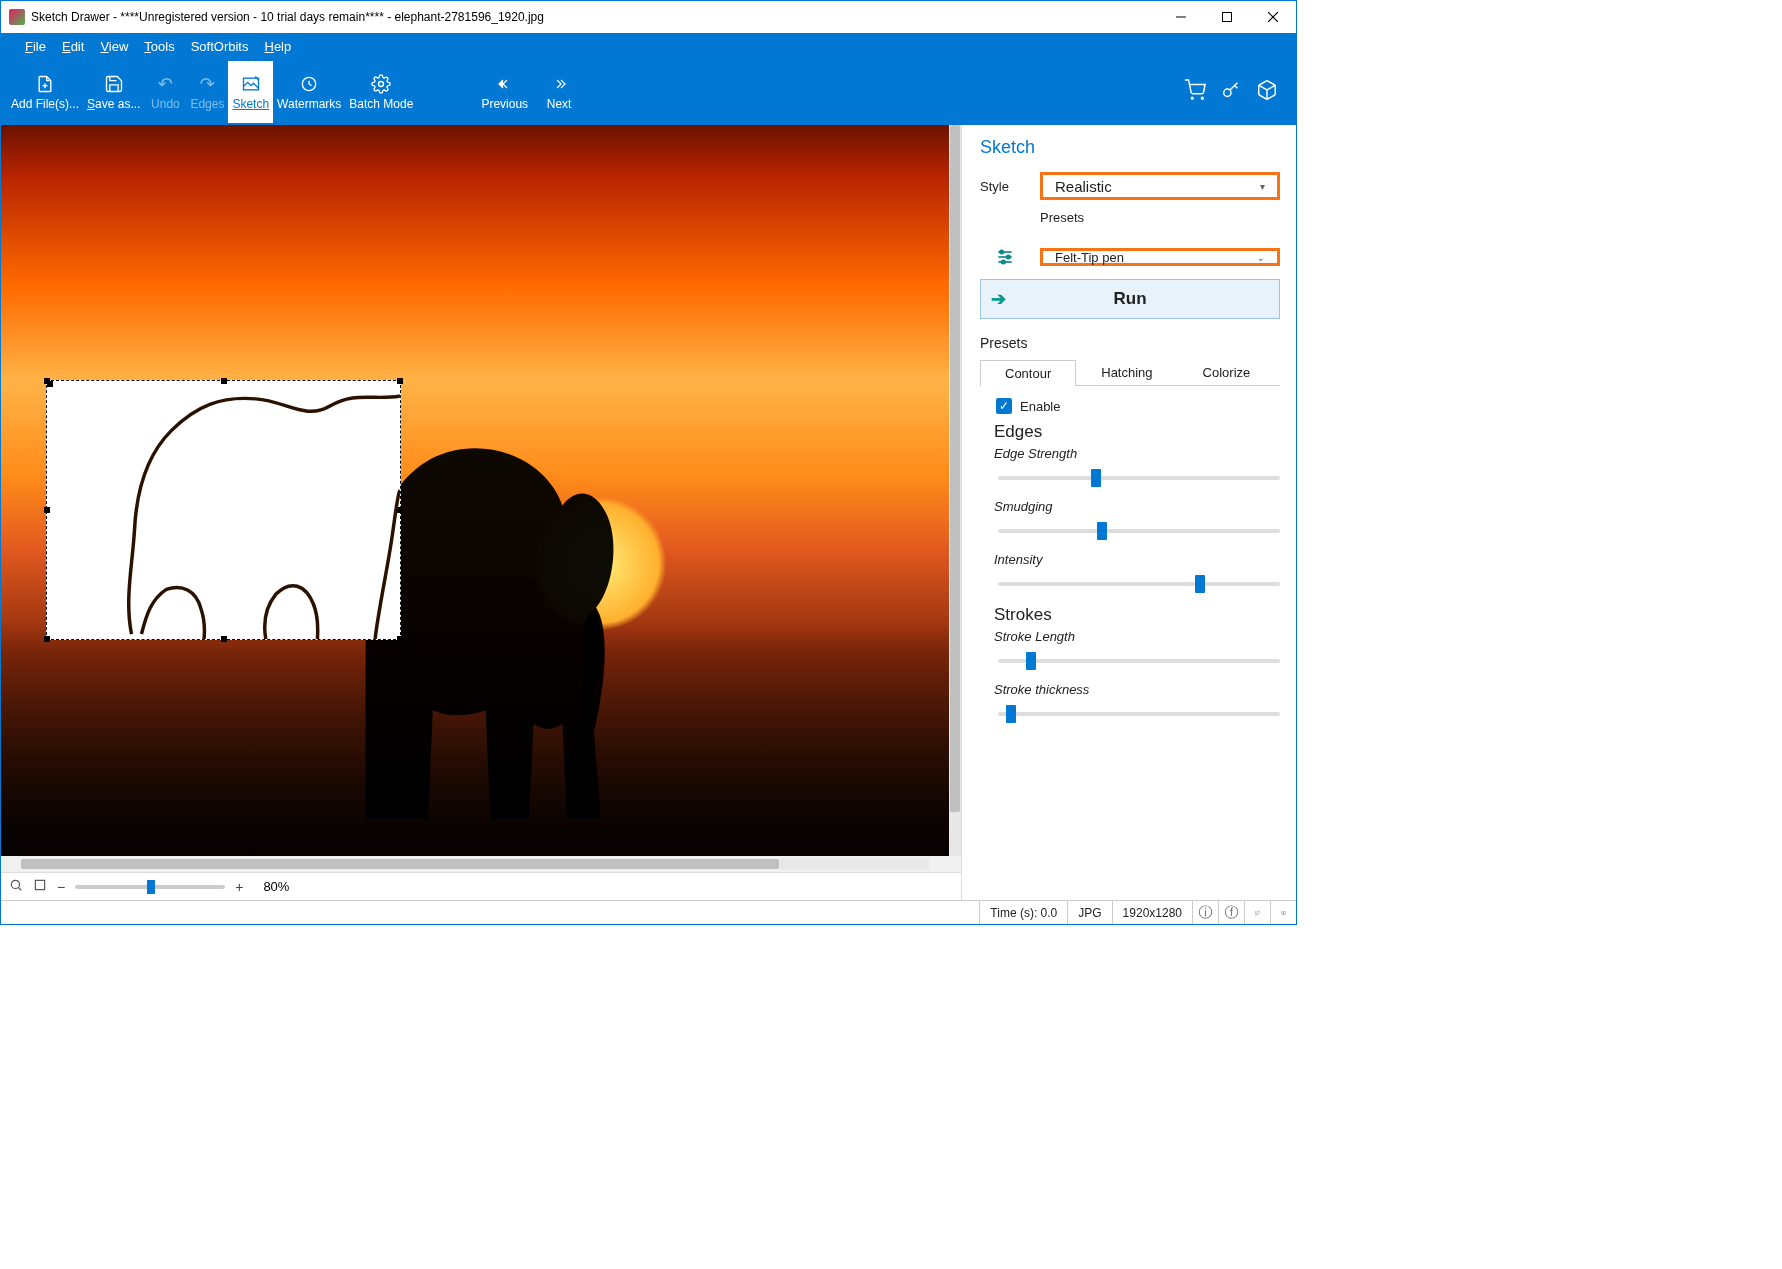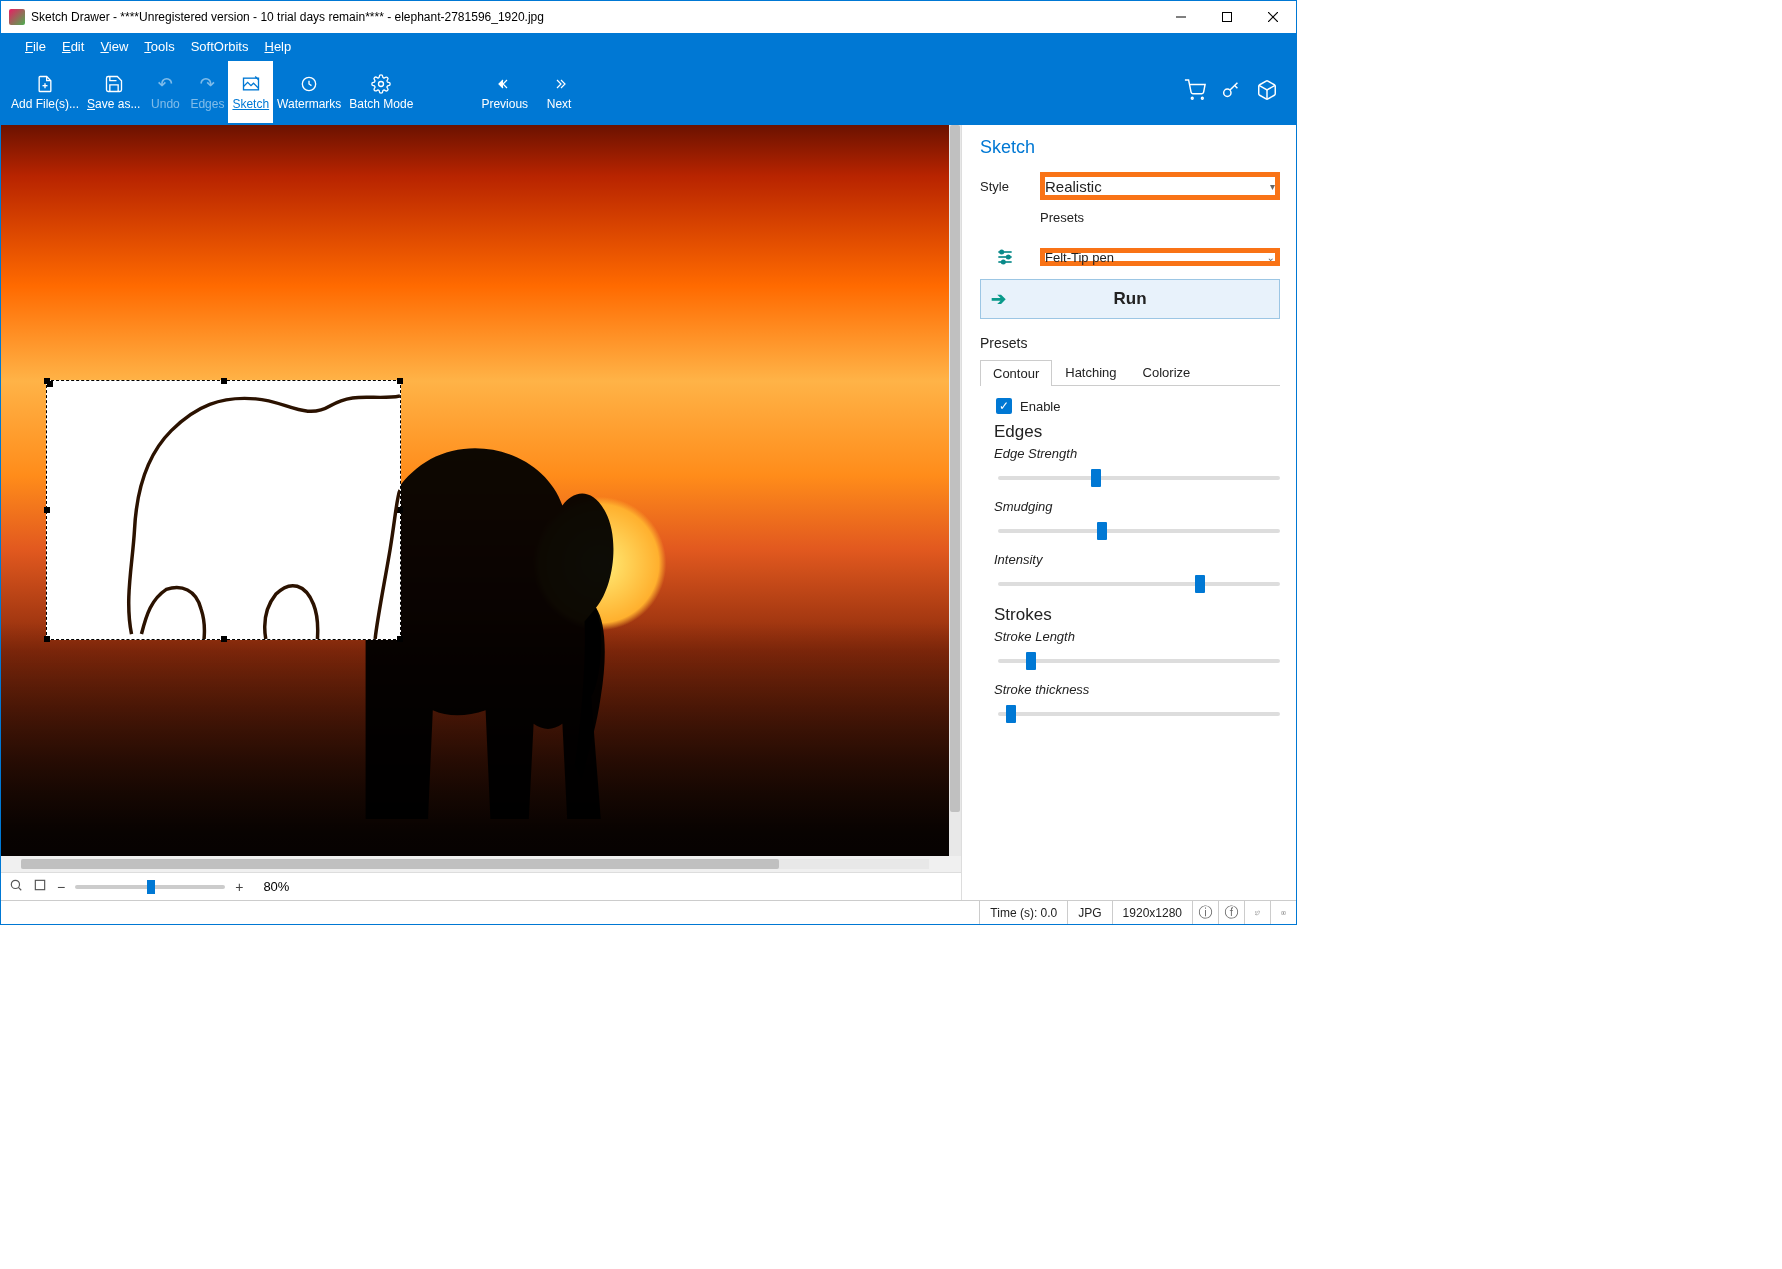--- a/index.html
+++ b/index.html
@@ -196,21 +196,21 @@
 }
 .sidepanel h2 {
   color:#0078d4;
   font-size:18px;
   font-weight:400;
   margin-bottom:14px;
 }
 .row { display:flex; align-items:center; gap:10px; margin-bottom:10px;}
 .row .lbl { width:50px; }
 .select {
-  flex:1; height:28px; border:5px solid #f97316; background:#fff; padding:0 0;
+  flex:1; height:28px; border:3px solid #f97316; background:#fff; padding:0 12px;
   display:flex; align-items:center; justify-content:space-between;
   font-size: 15px;
 }
 .select.small { font-size:13px; height:18px;}
 .select .caret { font-size:10px; color:#666;}
 .sliders-icon {
   width:24px;height:24px;display:flex;align-items:center;justify-content:center;color:#0a7a7a;font-size:18px;
 }
 .run-btn {
   border:1px solid #9cc6e4;
@@ -224,21 +224,21 @@
   position:relative;
 }
 .run-btn .arrow { position:absolute; left:10px; color:#0a9a8a; font-size:18px;}
 .options-lbl { margin-bottom:8px; font-size:14px;}
 .tabs {
   display:flex;
   border-bottom:1px solid #ccc;
   margin-bottom:12px;
 }
 .tab {
-  padding:5px 12px;
+  padding:5px 24px;
   font-size:13px;
   border:1px solid transparent;
   border-bottom:none;
   cursor:pointer;
 }
 .tab.active {
   border-color:#ccc;
   background:#fff;
   position:relative;
   top:1px;

